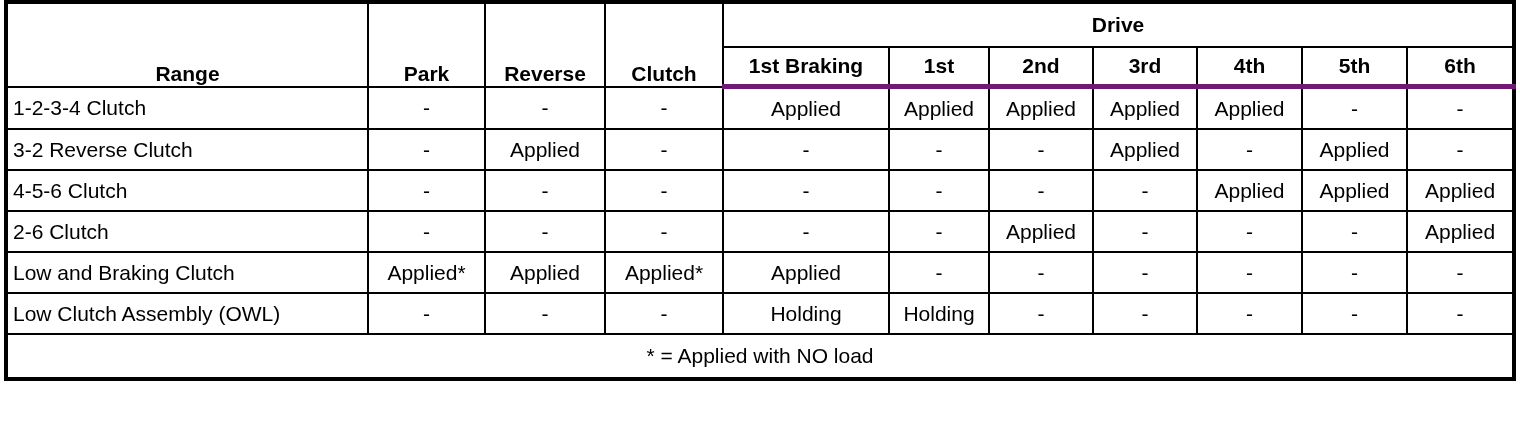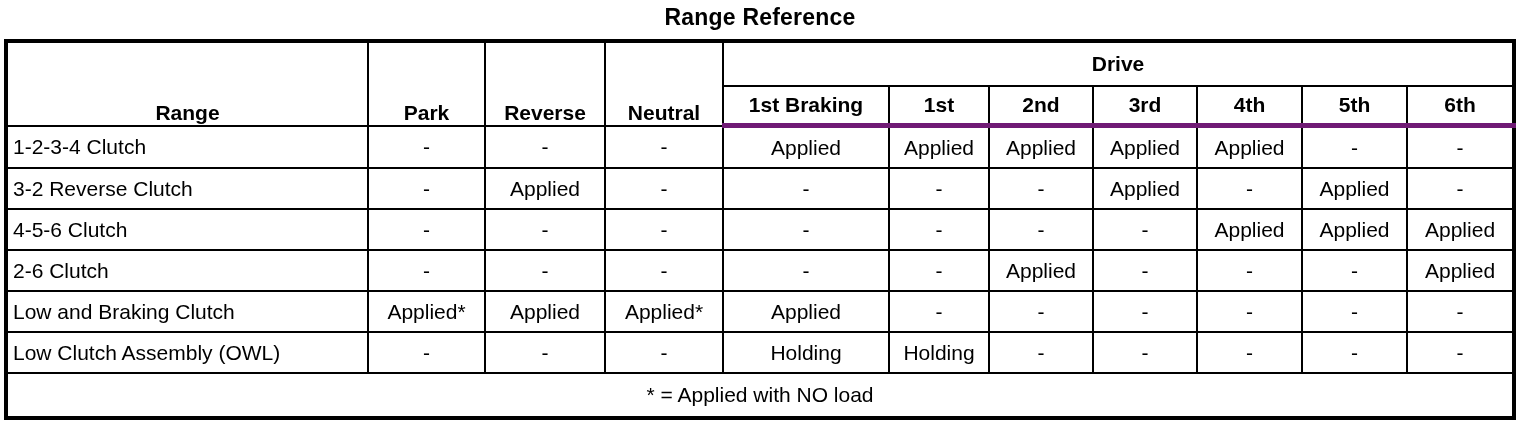--- a/index.html
+++ b/index.html
@@ -77,42 +77,41 @@
     text-align: center;
     padding-left: 5px;
     font-weight: normal;
   }
 </style>
 </head>
 <body>
 
 <div class="page">
 
-  <div class="chart-title">Range Reference</div>
 
   <table class="range-table">
     <colgroup>
       <col style="width:362px">
       <col style="width:117px">
       <col style="width:120px">
       <col style="width:118px">
       <col style="width:166px">
       <col style="width:100px">
       <col style="width:104px">
       <col style="width:104px">
       <col style="width:105px">
       <col style="width:105px">
       <col style="width:107px">
     </colgroup>
     <thead>
       <tr class="group-row">
         <th rowspan="2" class="span-cell">Range</th>
         <th rowspan="2" class="span-cell">Park</th>
         <th rowspan="2" class="span-cell">Reverse</th>
-        <th rowspan="2" class="span-cell">Neutral</th>
+        <th rowspan="2" class="span-cell">Clutch</th>
         <th colspan="7">Drive</th>
       </tr>
       <tr class="label-row">
         <th>1st Braking</th>
         <th>1st</th>
         <th>2nd</th>
         <th>3rd</th>
         <th>4th</th>
         <th>5th</th>
         <th>6th</th>

